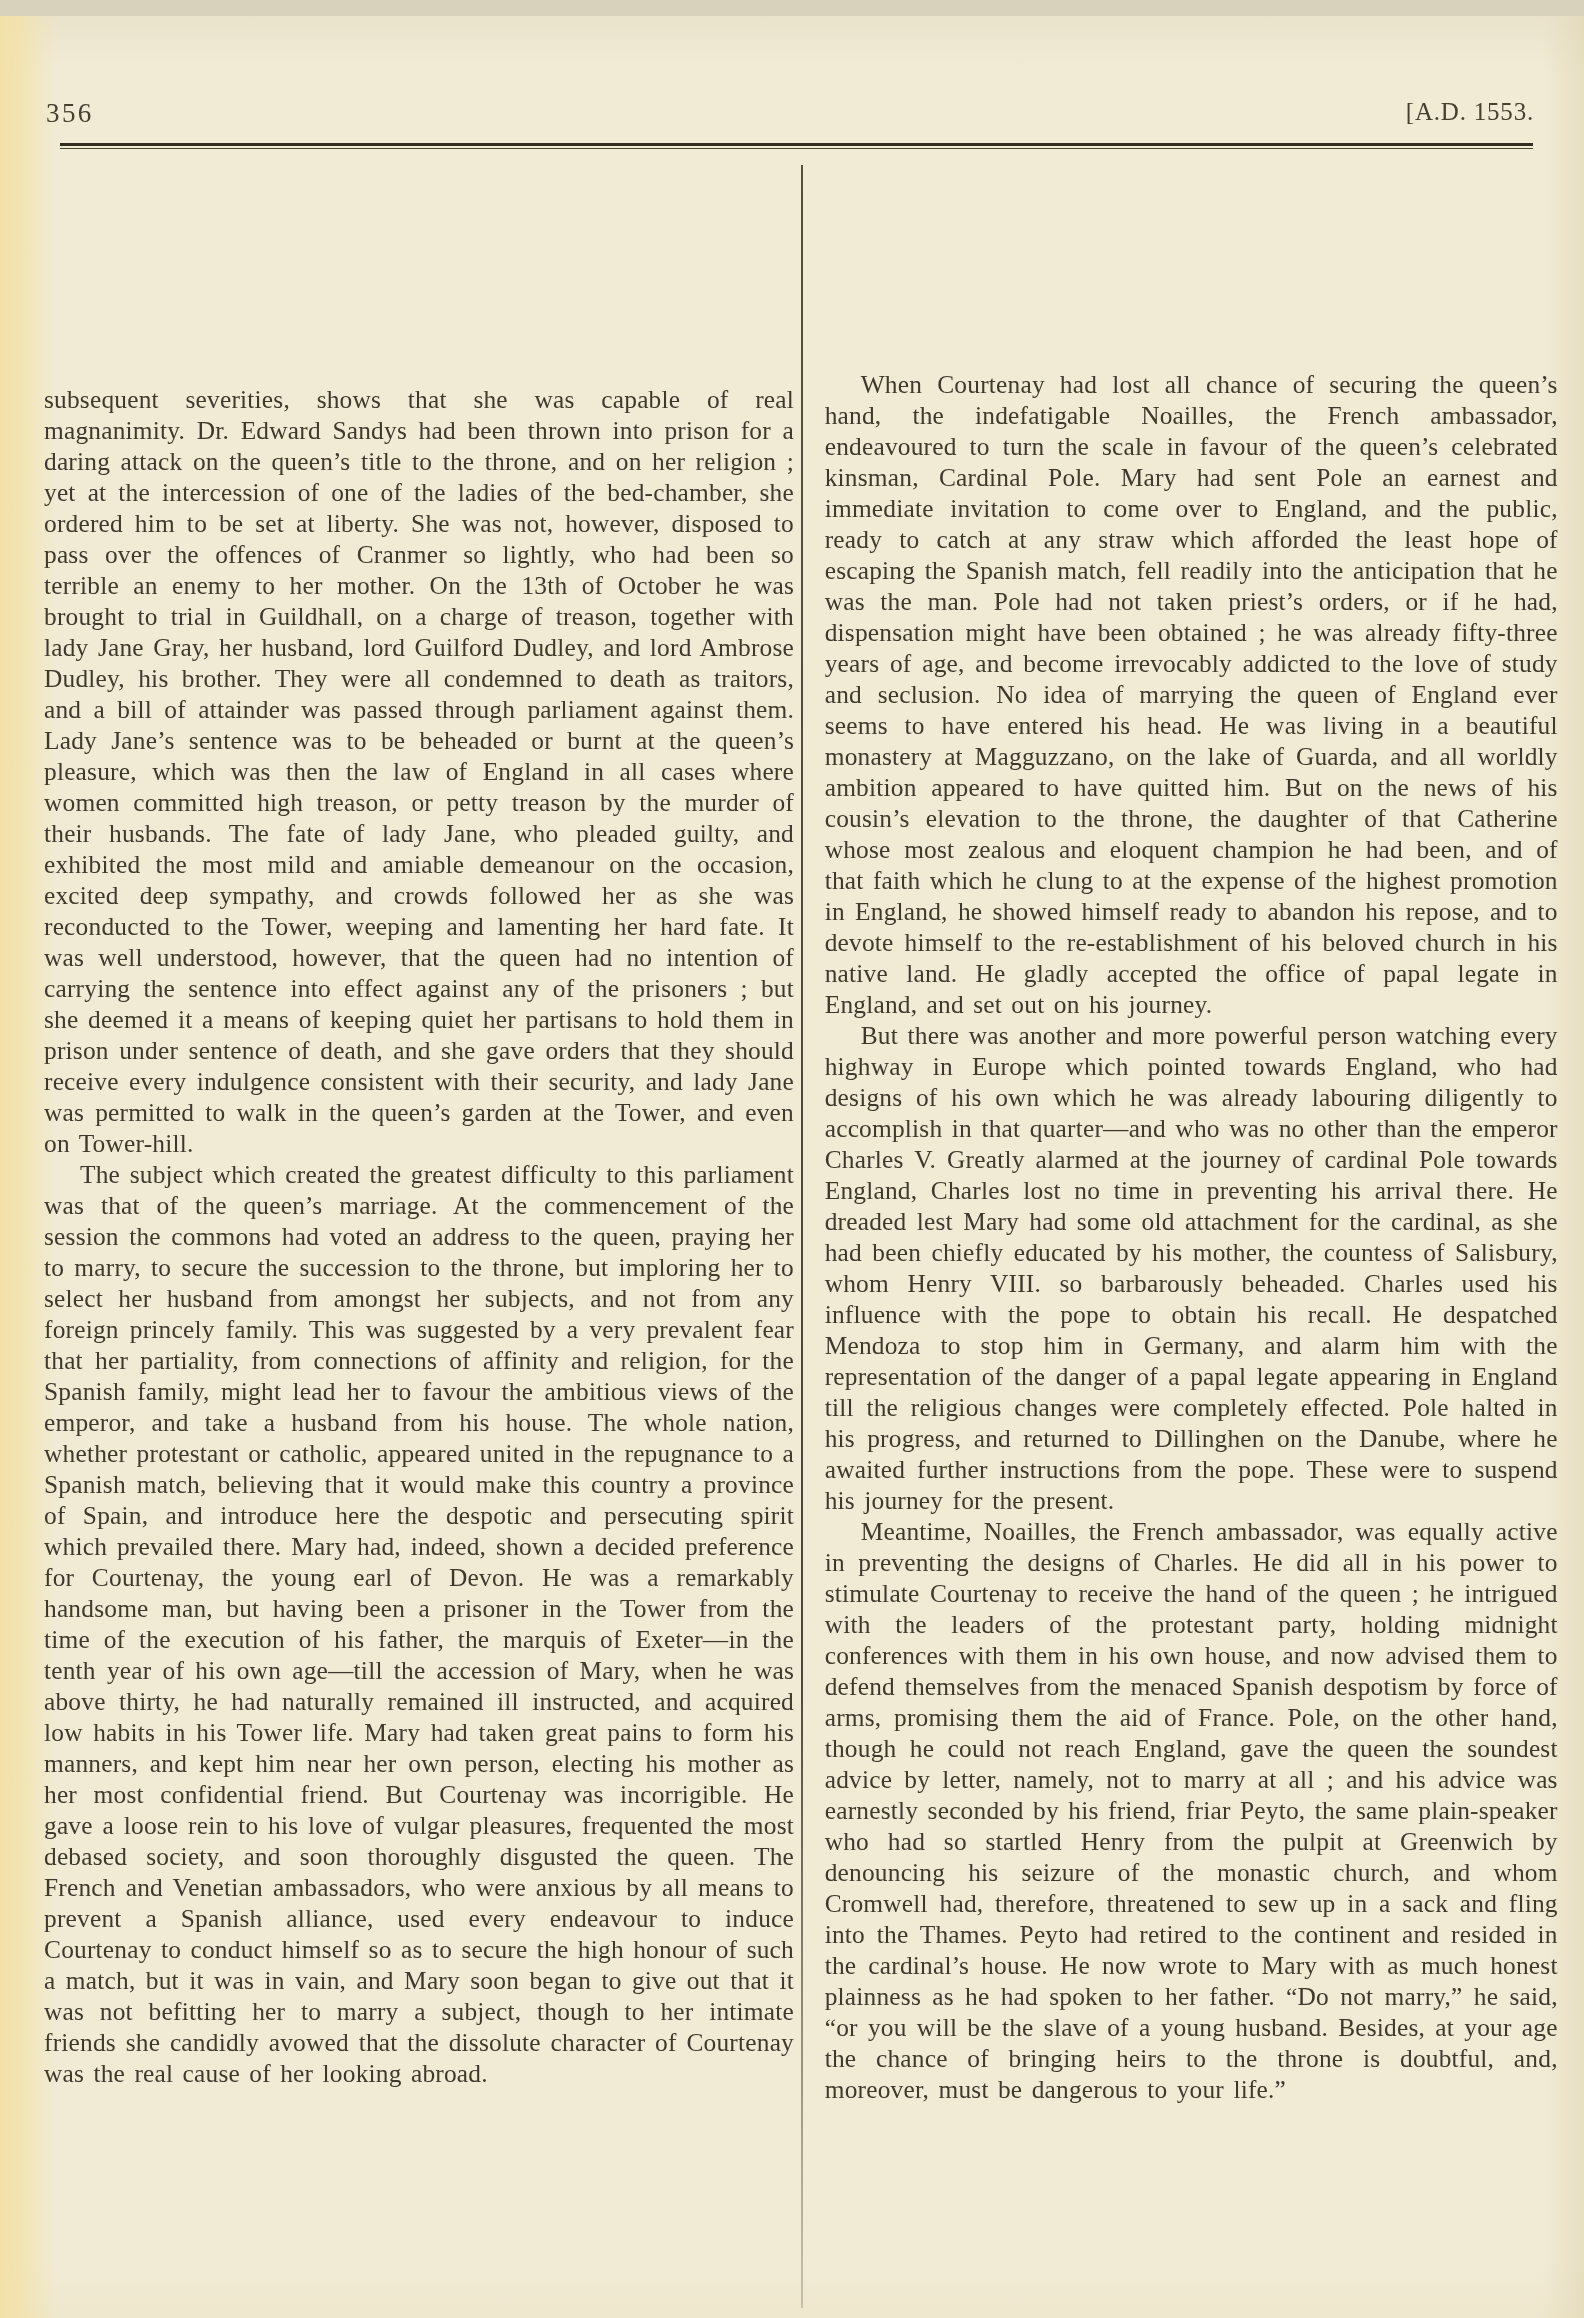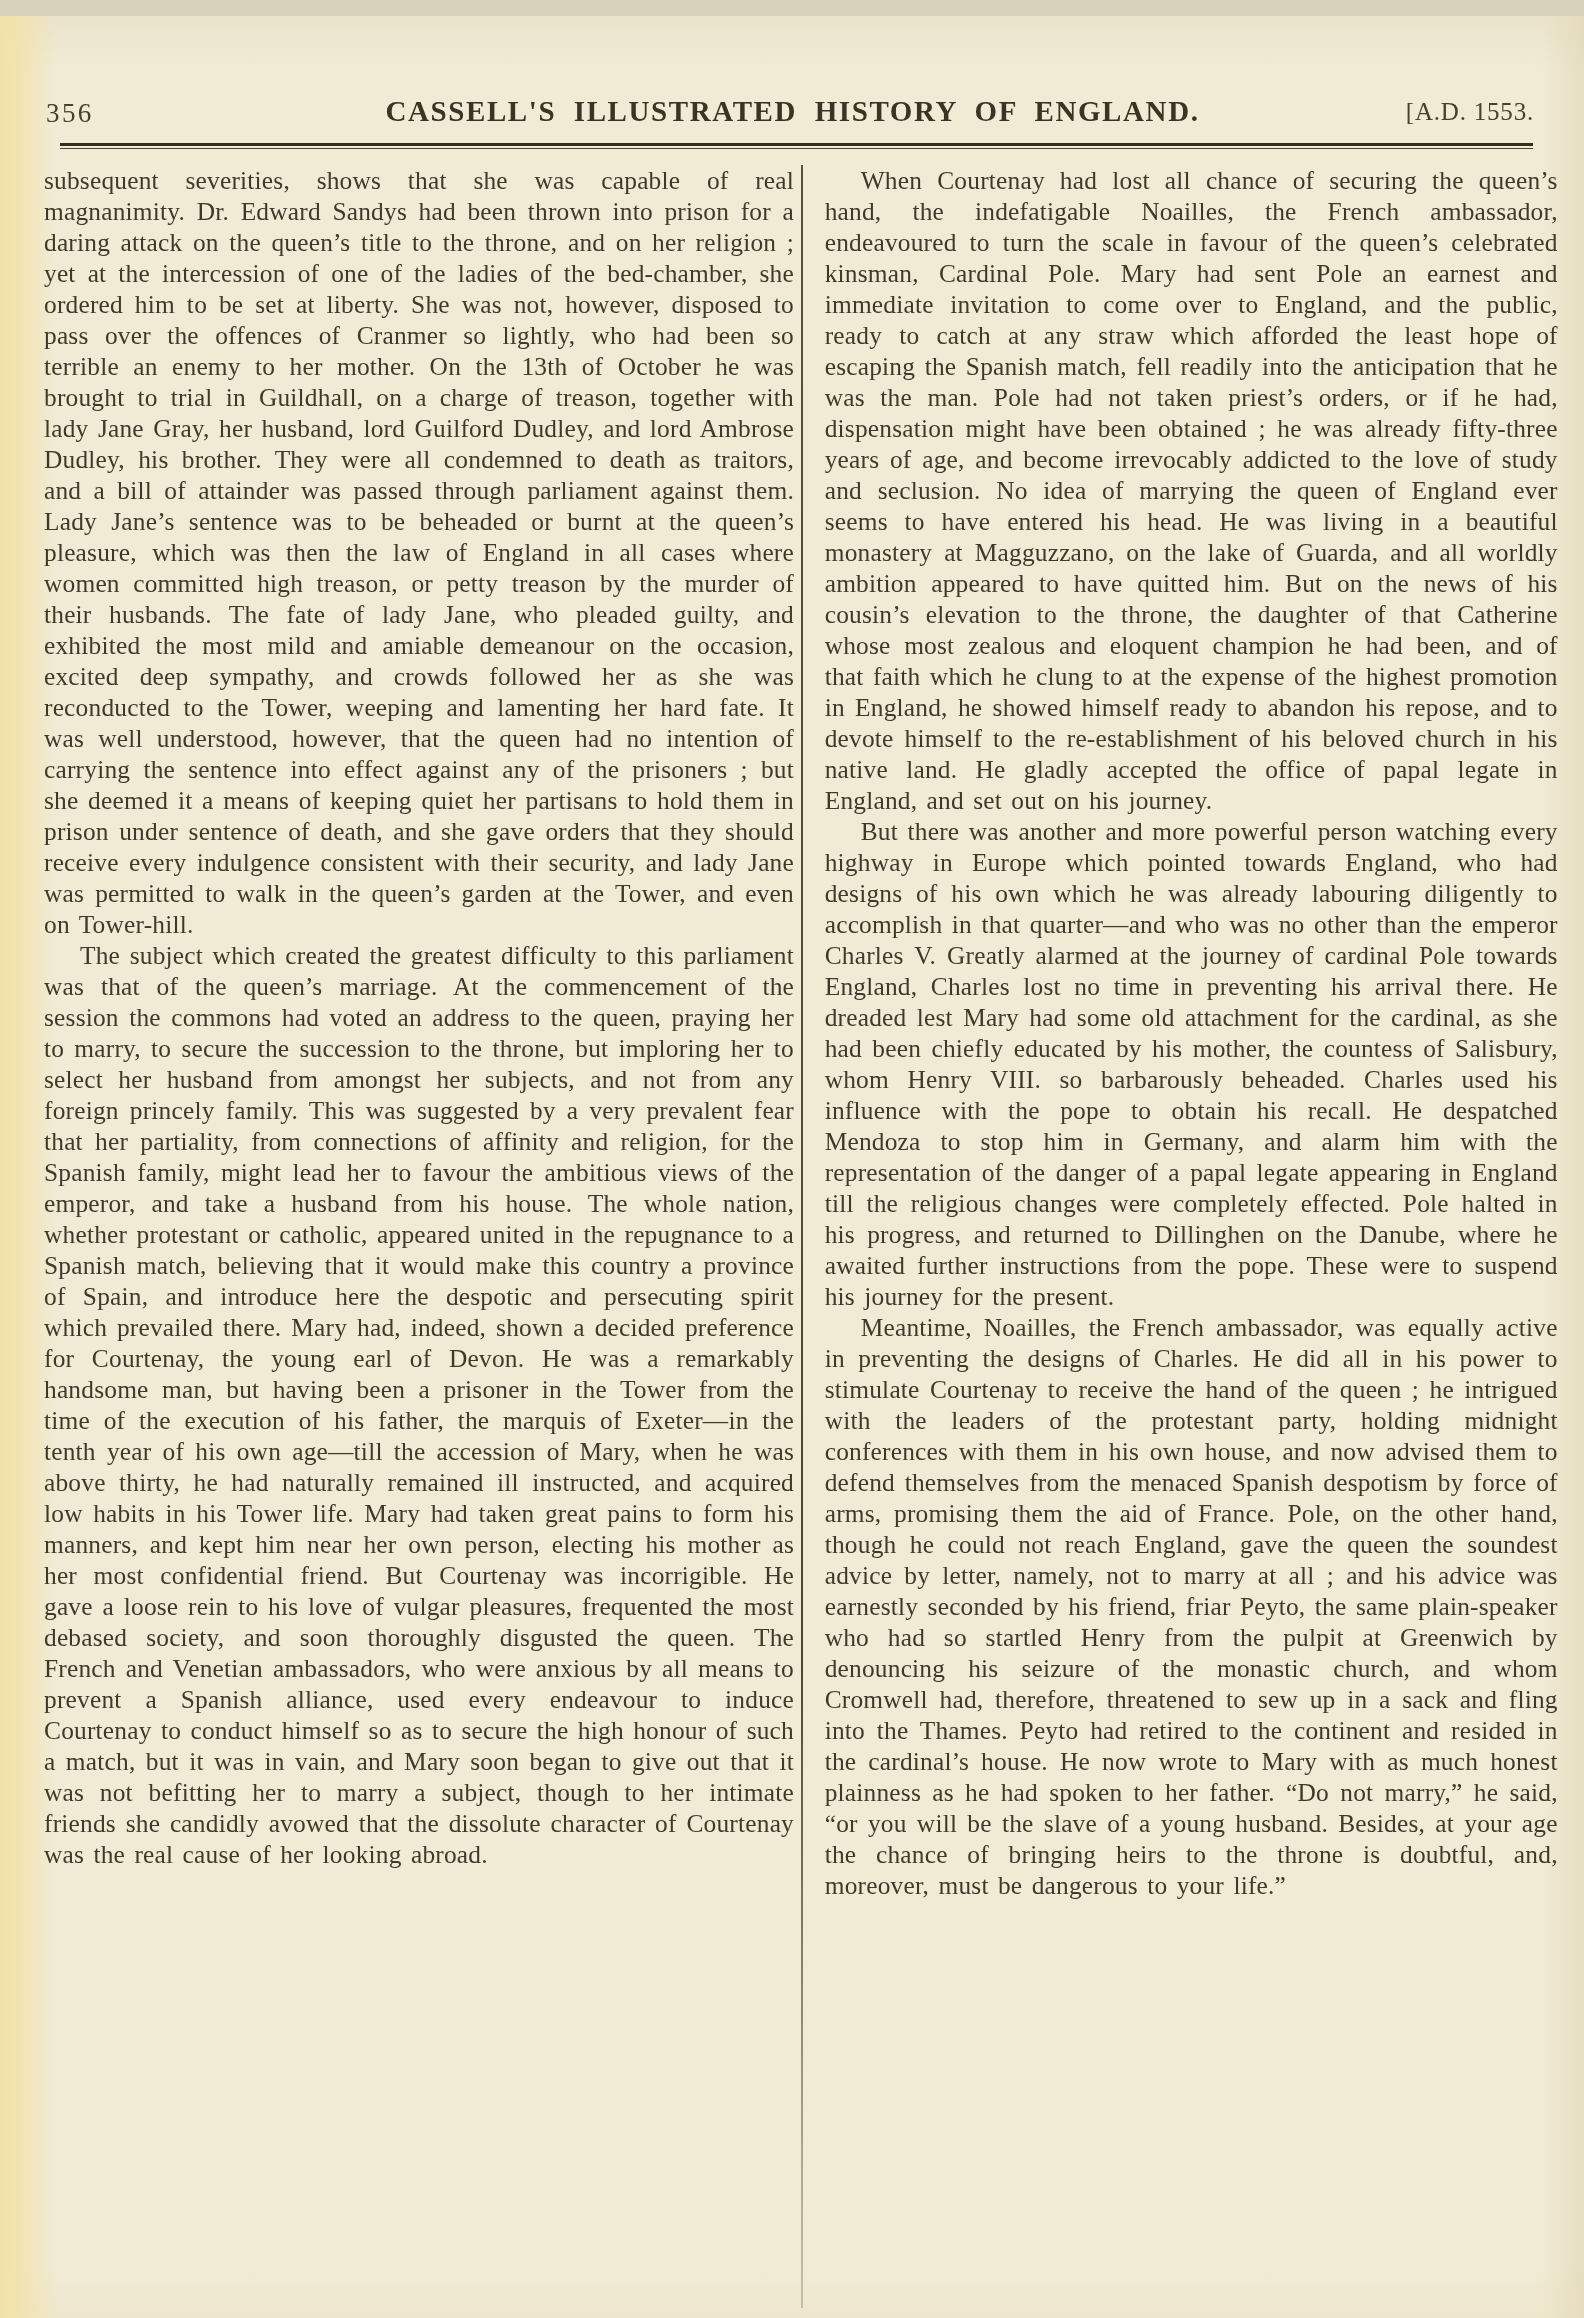--- a/index.html
+++ b/index.html
@@ -35,21 +35,21 @@
   }
   .header-rule {
     position:absolute; left:60px; right:52px; top:127px;
     height:1.6px;
     border-top:3.2px solid #332e20;
     border-bottom:0.8px solid #4a4433;
   }
   
   .columns {
     position:absolute; top:149px; left:44px; right:25.4px;
-    display:flex; align-items:flex-start;
+    display:flex; align-items:center;
   }
   .col { font-size:25.4px; line-height:31px; }
   .col-left  { width:750px; }
   .col-right { width:733px; margin-left:22px; }
   .col-divider {
     width:1.6px; height:2143px;
     margin-left:7.1px; flex:none;
     background:linear-gradient(180deg,#55503e 0%, #4a4536 70%, rgba(74,69,54,0.25) 100%);
   }
   .col p {
@@ -61,21 +61,20 @@
   }
   .col p.no-indent { text-indent:0; }
 </style>
 </head>
 <body>
 
 <div class="page">
 
   <div class="page-number">356</div>
 
-  <div class="running-title">CASSELL'S ILLUSTRATED HISTORY OF ENGLAND.</div>
 
   <div class="date-marker">[A.D. 1553.</div>
 
   <div class="header-rule"></div>
 
   <div class="columns">
 
     <div class="col col-left">
       <p class="no-indent">subsequent severities, shows that she was capable of real magnanimity. Dr. Edward Sandys had been thrown into prison for a daring attack on the queen’s title to the throne, and on her religion ; yet at the intercession of one of the ladies of the bed-chamber, she ordered him to be set at liberty. She was not, however, disposed to pass over the offences of Cranmer so lightly, who had been so terrible an enemy to her mother. On the 13th of October he was brought to trial in Guildhall, on a charge of treason, together with lady Jane Gray, her husband, lord Guilford Dudley, and lord Ambrose Dudley, his brother. They were all condemned to death as traitors, and a bill of attainder was passed through parliament against them. Lady Jane’s sentence was to be beheaded or burnt at the queen’s pleasure, which was then the law of England in all cases where women committed high treason, or petty treason by the murder of their husbands. The fate of lady Jane, who pleaded guilty, and exhibited the most mild and amiable demeanour on the occasion, excited deep sympathy, and crowds followed her as she was reconducted to the Tower, weeping and lamenting her hard fate. It was well understood, however, that the queen had no intention of carrying the sentence into effect against any of the prisoners ; but she deemed it a means of keeping quiet her partisans to hold them in prison under sentence of death, and she gave orders that they should receive every indulgence consistent with their security, and lady Jane was permitted to walk in the queen’s garden at the Tower, and even on Tower-hill.</p>
       <p>The subject which created the greatest difficulty to this parliament was that of the queen’s marriage. At the commencement of the session the commons had voted an address to the queen, praying her to marry, to secure the succession to the throne, but imploring her to select her husband from amongst her subjects, and not from any foreign princely family. This was suggested by a very prevalent fear that her partiality, from connections of affinity and religion, for the Spanish family, might lead her to favour the ambitious views of the emperor, and take a husband from his house. The whole nation, whether protestant or catholic, appeared united in the repugnance to a Spanish match, believing that it would make this country a province of Spain, and introduce here the despotic and persecuting spirit which prevailed there. Mary had, indeed, shown a decided preference for Courtenay, the young earl of Devon. He was a remarkably handsome man, but having been a prisoner in the Tower from the time of the execution of his father, the marquis of Exeter—in the tenth year of his own age—till the accession of Mary, when he was above thirty, he had naturally remained ill instructed, and acquired low habits in his Tower life. Mary had taken great pains to form his manners, and kept him near her own person, electing his mother as her most confidential friend. But Courtenay was incorrigible. He gave a loose rein to his love of vulgar pleasures, frequented the most debased society, and soon thoroughly disgusted the queen. The French and Venetian ambassadors, who were anxious by all means to prevent a Spanish alliance, used every endeavour to induce Courtenay to conduct himself so as to secure the high honour of such a match, but it was in vain, and Mary soon began to give out that it was not befitting her to marry a subject, though to her intimate friends she candidly avowed that the dissolute character of Courtenay was the real cause of her looking abroad.</p>

